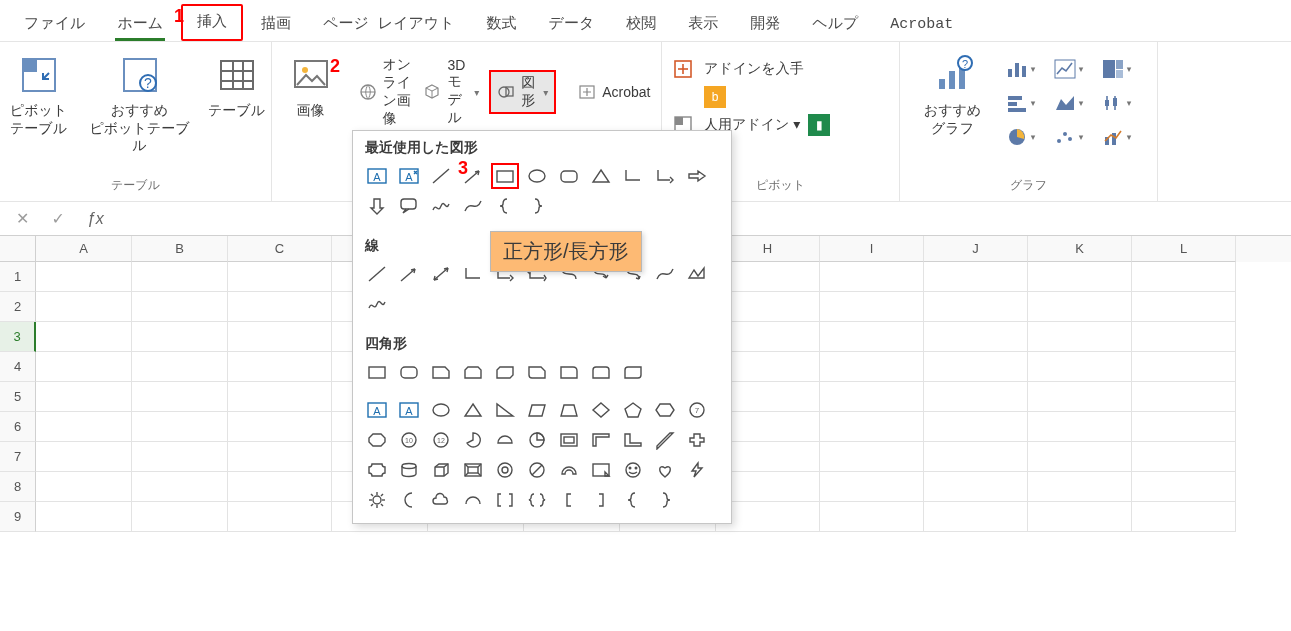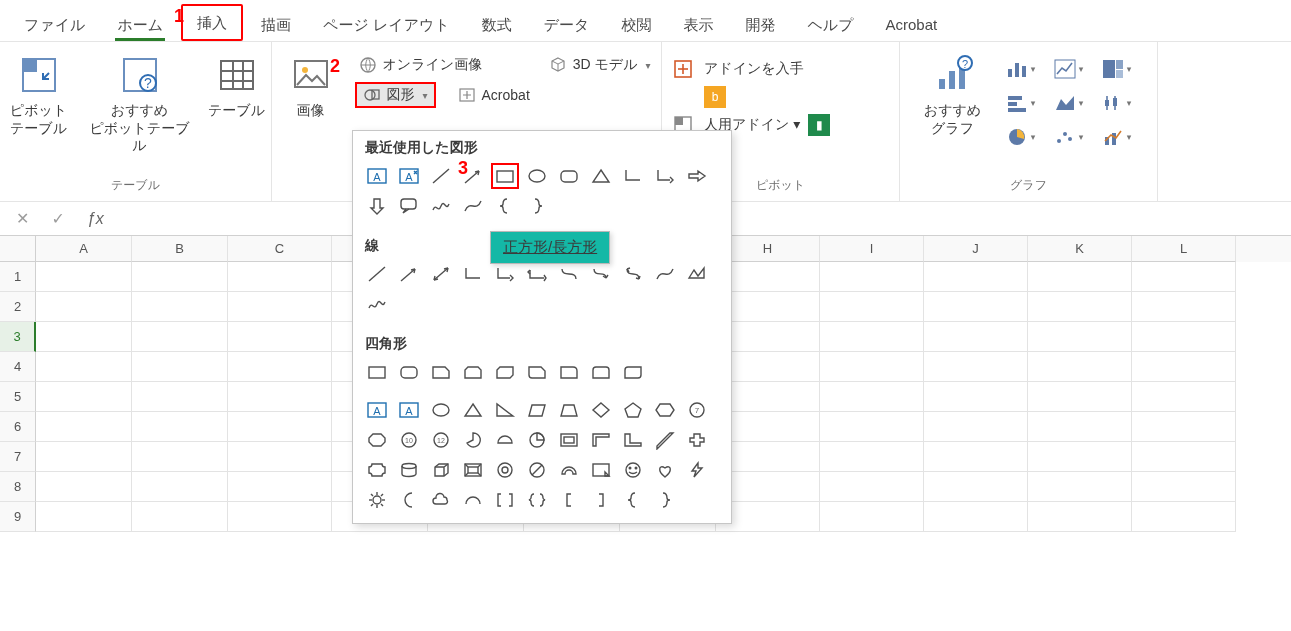--- a/index.html
+++ b/index.html
@@ -23,20 +23,21 @@
       border-bottom: 1px solid #e5e5e5;
       background: #fff;
     }
     .tab {
       padding: 8px 14px 7px;
       font-size: 15px;
       line-height: 1.2;
       color: #4a4a4a;
       cursor: pointer;
       position: relative;
+      font-family: Liberation Mono, monospace;
     }
     .tab.underline::after {
       content: "";
       position: absolute;
       left: 12px; right: 12px;
       bottom: 0;
       height: 3px;
       background: #2b7d2b;
     }
     .tab.highlighted {
@@ -77,21 +78,21 @@
       line-height: 1.25;
       color: #3b3b3b;
       cursor: pointer;
     }
     .icon-slot {
       width: 42px; height: 42px;
       display: flex; align-items: center; justify-content: center;
     }
     .icon-slot svg { width: 40px; height: 40px; }
 
-    .col-stack { display: flex; flex-direction: column; gap: 6px; padding-top: 6px; }
+    .col-stack { display: flex; gap: 6px; padding-top: 6px; }
     .small-cmd {
       display: flex; align-items: center; gap: 6px;
       font-size: 14px; color: #3b3b3b; padding: 2px 4px; cursor: pointer;
     }
     .small-cmd .mini-icon { width: 18px; height: 18px; display:inline-flex; align-items:center; justify-content:center; }
     .small-cmd .chev { font-size: 10px; color: #777; margin-left: 2px; }
 
     .shapes-dropdown {
       background: #e7e7e7;
       border: 2px solid #ff0000;
@@ -162,24 +163,23 @@
     .fly-shape-row { display:flex; flex-wrap:wrap; gap:4px 4px; padding:2px 10px 10px; }
     .shp {
       width:28px; height:26px; display:flex; align-items:center; justify-content:center;
       color:#4f4f4f; cursor:pointer;
     }
     .shp svg { stroke:#4f4f4f; fill:none; stroke-width:1.4; }
     .shp.txtbox svg { stroke:#1f6fb0; }
     .shp.rect-hi { border:2px solid #ff0000; }
     .tooltip {
       position:absolute; left:490px; top:231px;
-      background:#14b8a6; border:1px solid #b8b8b8;
-      padding:6px 12px; font-size:15px; box-shadow:2px 2px 5px rgba(0,0,0,.15);
+      background:#fdba74; border:1px solid #b8b8b8;
+      padding:6px 12px; font-size:20px; box-shadow:2px 2px 5px rgba(0,0,0,.15);
       z-index: 30;
-      text-decoration: underline;
     }
 
     
     .anno { position:absolute; color:#ff0000; font-weight:700; font-size:18px; z-index:50; }
     .anno1 { left:174px; top:6px; }
     .anno2 { left:330px; top:56px; }
     .anno3 { left:458px; top:158px; }
   </style>
 </head>
 <body>

